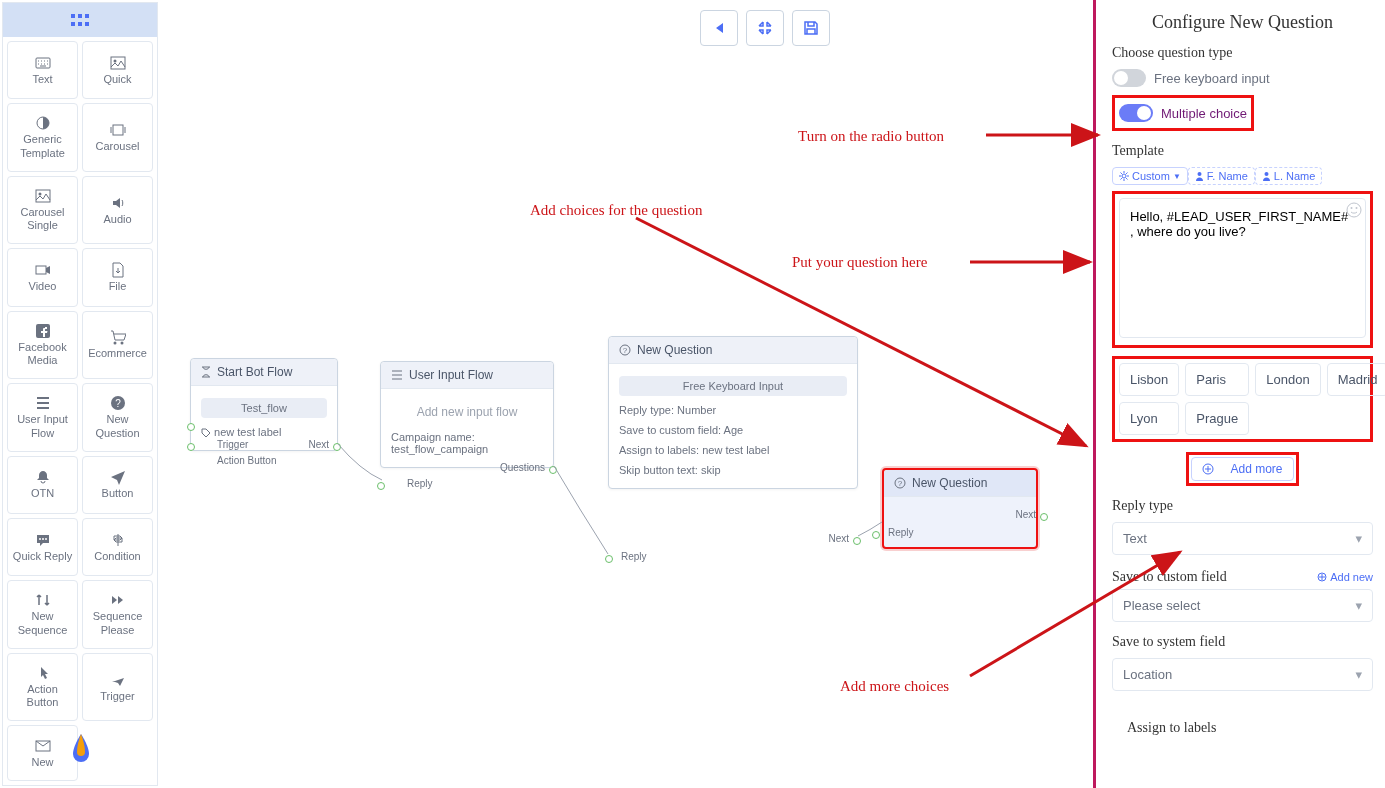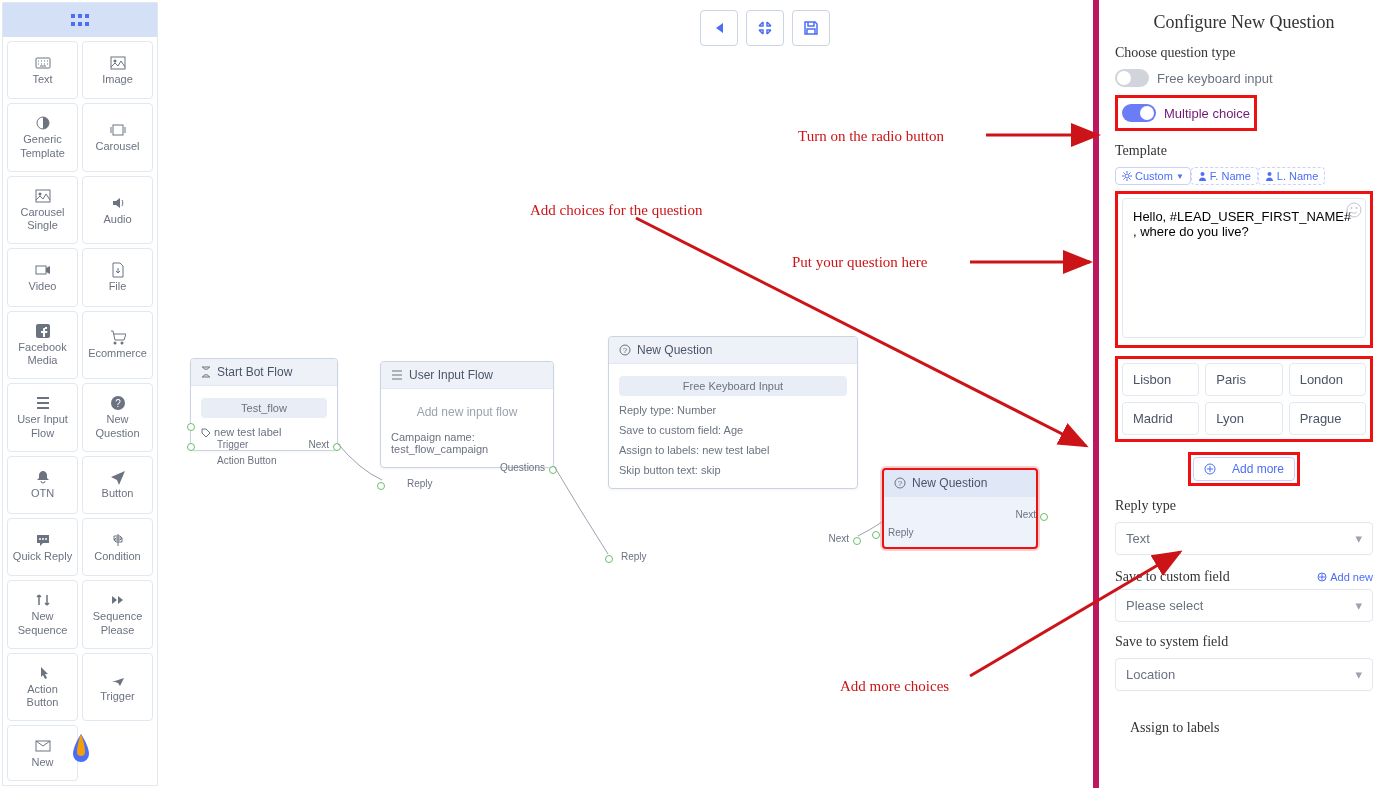--- a/index.html
+++ b/index.html
@@ -24,37 +24,37 @@
 .node { position: absolute; background: #fff; border: 1px solid #cbd5e1; border-radius: 4px; box-shadow: 0 1px 3px rgba(0,0,0,0.05); }
 .node-header { background: #eef1f8; padding: 6px 10px; border-bottom: 1px solid #e2e8f0; display: flex; align-items: center; gap: 6px; font-size: 12px; font-weight: 500; color: #4a5568; border-radius: 4px 4px 0 0; }
 .node-body { padding: 8px 10px; font-size: 12px; color: #6b7280; }
 .node-row { padding: 4px 0; font-size: 11px; }
 .node-sub { background: #e9edf5; border-radius: 4px; padding: 4px 10px; font-size: 11px; text-align: center; margin: 4px 0; }
 .node-port { position: absolute; font-size: 10px; color: #6b7280; }
 .port-dot { display: inline-block; width: 8px; height: 8px; border: 1px solid #6bbf6b; border-radius: 50%; background: #fff; vertical-align: middle; }
 .node-highlight { border: 2px solid #e11; box-shadow: 0 0 0 2px rgba(220,20,20,0.2); }
 
 
-.right-panel { position: absolute; right: 0; top: 0; width: 292px; height: 788px; border-left: 6px solid #be185d; padding: 12px 12px 24px 16px; overflow-y: auto; }
+.right-panel { position: absolute; right: 0; top: 0; width: 292px; height: 788px; border-left: 3px solid #be185d; padding: 12px 12px 24px 16px; overflow-y: auto; }
 .panel-title { text-align: center; font-size: 18px; color: #333; font-family: Georgia, serif; margin-bottom: 12px; }
 .panel-section-title { font-size: 14px; color: #333; font-family: Georgia, serif; margin: 12px 0 8px; }
 .toggle-row { display: flex; align-items: center; gap: 8px; margin: 4px 0; }
 .toggle { width: 34px; height: 18px; border-radius: 10px; background: #d1d5db; position: relative; cursor: pointer; }
 .toggle .knob { position: absolute; width: 14px; height: 14px; background: #fff; border-radius: 50%; top: 2px; left: 2px; transition: left .2s; }
 .toggle.on { background: #6b7cf7; }
 .toggle.on .knob { left: 18px; }
 .toggle-label { font-size: 13px; color: #6b7280; }
 .hl-red { border: 3px solid #e11; padding: 2px 4px; display: inline-flex; }
 .chips { display: flex; gap: 0; margin: 6px 0; }
 .chip { border: 1px dashed #c7d2fe; border-radius: 4px; padding: 2px 6px; font-size: 11px; color: #4c6ef5; display: flex; align-items: center; gap: 3px; cursor: pointer; }
 .chip.solid { border-style: solid; }
 .question-box { border: 3px solid #e11; padding: 4px; margin-top: 4px; }
 .question-area { width: 100%; border: 1px solid #e2e8f0; border-radius: 4px; padding: 10px; min-height: 140px; font-size: 13px; font-family: inherit; resize: none; position: relative; }
 .smiley { position: absolute; right: 8px; top: 8px; color: #c0c5ce; cursor: pointer; }
-.choices-box { border: 3px solid #e11; padding: 4px; margin-top: 8px; display: grid; grid-template-columns: 1fr 1fr 1fr; gap: 6px; }
+.choices-box { border: 3px solid #e11; padding: 4px; margin-top: 8px; display: grid; grid-template-columns: 1fr 1fr 1fr 1fr; gap: 6px; }
 .choice { border: 1px solid #e2e8f0; border-radius: 4px; padding: 8px 10px; font-size: 13px; cursor: pointer; }
 .addmore-wrap { border: 3px solid #e11; display: inline-block; padding: 2px; margin: 10px auto 0; }
 .addmore { border: 1px solid #c7d2fe; color: #4c6ef5; border-radius: 4px; padding: 4px 10px; font-size: 12px; display: flex; align-items: center; gap: 16px; cursor: pointer; background: #fff; }
 .center { display: flex; justify-content: center; }
 .select { width: 100%; border: 1px solid #e2e8f0; border-radius: 4px; padding: 8px 10px; font-size: 13px; color: #6b7280; display: flex; justify-content: space-between; align-items: center; cursor: pointer; margin-top: 4px; }
 .select .caret { color: #9ca3af; }
 .label-row { display: flex; justify-content: space-between; align-items: center; margin-top: 14px; }
 .addnew { color: #4c6ef5; font-size: 11px; display: flex; align-items: center; gap: 3px; cursor: pointer; }
 
 
@@ -82,21 +82,21 @@
           <path d="M3 6h1M6 6h1M9 6h1M12 6h1M3 9h1M6 9h1M9 9h1M12 9h1M5 11h6" stroke="currentColor"></path>
         </svg>
         <span>Text</span>
       </div>
       <div class="palette-item" style="min-height: 48px;">
         <svg width="16" height="16" viewBox="0 0 16 16">
           <rect x="1" y="2" width="14" height="12" stroke="currentColor" fill="none"></rect>
           <circle cx="5" cy="6" r="1.5" fill="currentColor"></circle>
           <path d="M1 12l4-4 3 3 3-5 4 6" stroke="currentColor" fill="none"></path>
         </svg>
-        <span>Image</span>
+        <span>Quick</span>
       </div>
       <div class="palette-item" style="min-height: 58px;">
         <svg width="16" height="16" viewBox="0 0 16 16">
           <circle cx="8" cy="8" r="6" stroke="currentColor" fill="none"></circle>
           <path d="M8 2a6 6 0 010 12z" fill="currentColor"></path>
         </svg>
         <span>Generic Template</span>
       </div>
       <div class="palette-item" style="min-height: 48px;">
         <svg width="16" height="16" viewBox="0 0 16 16">

